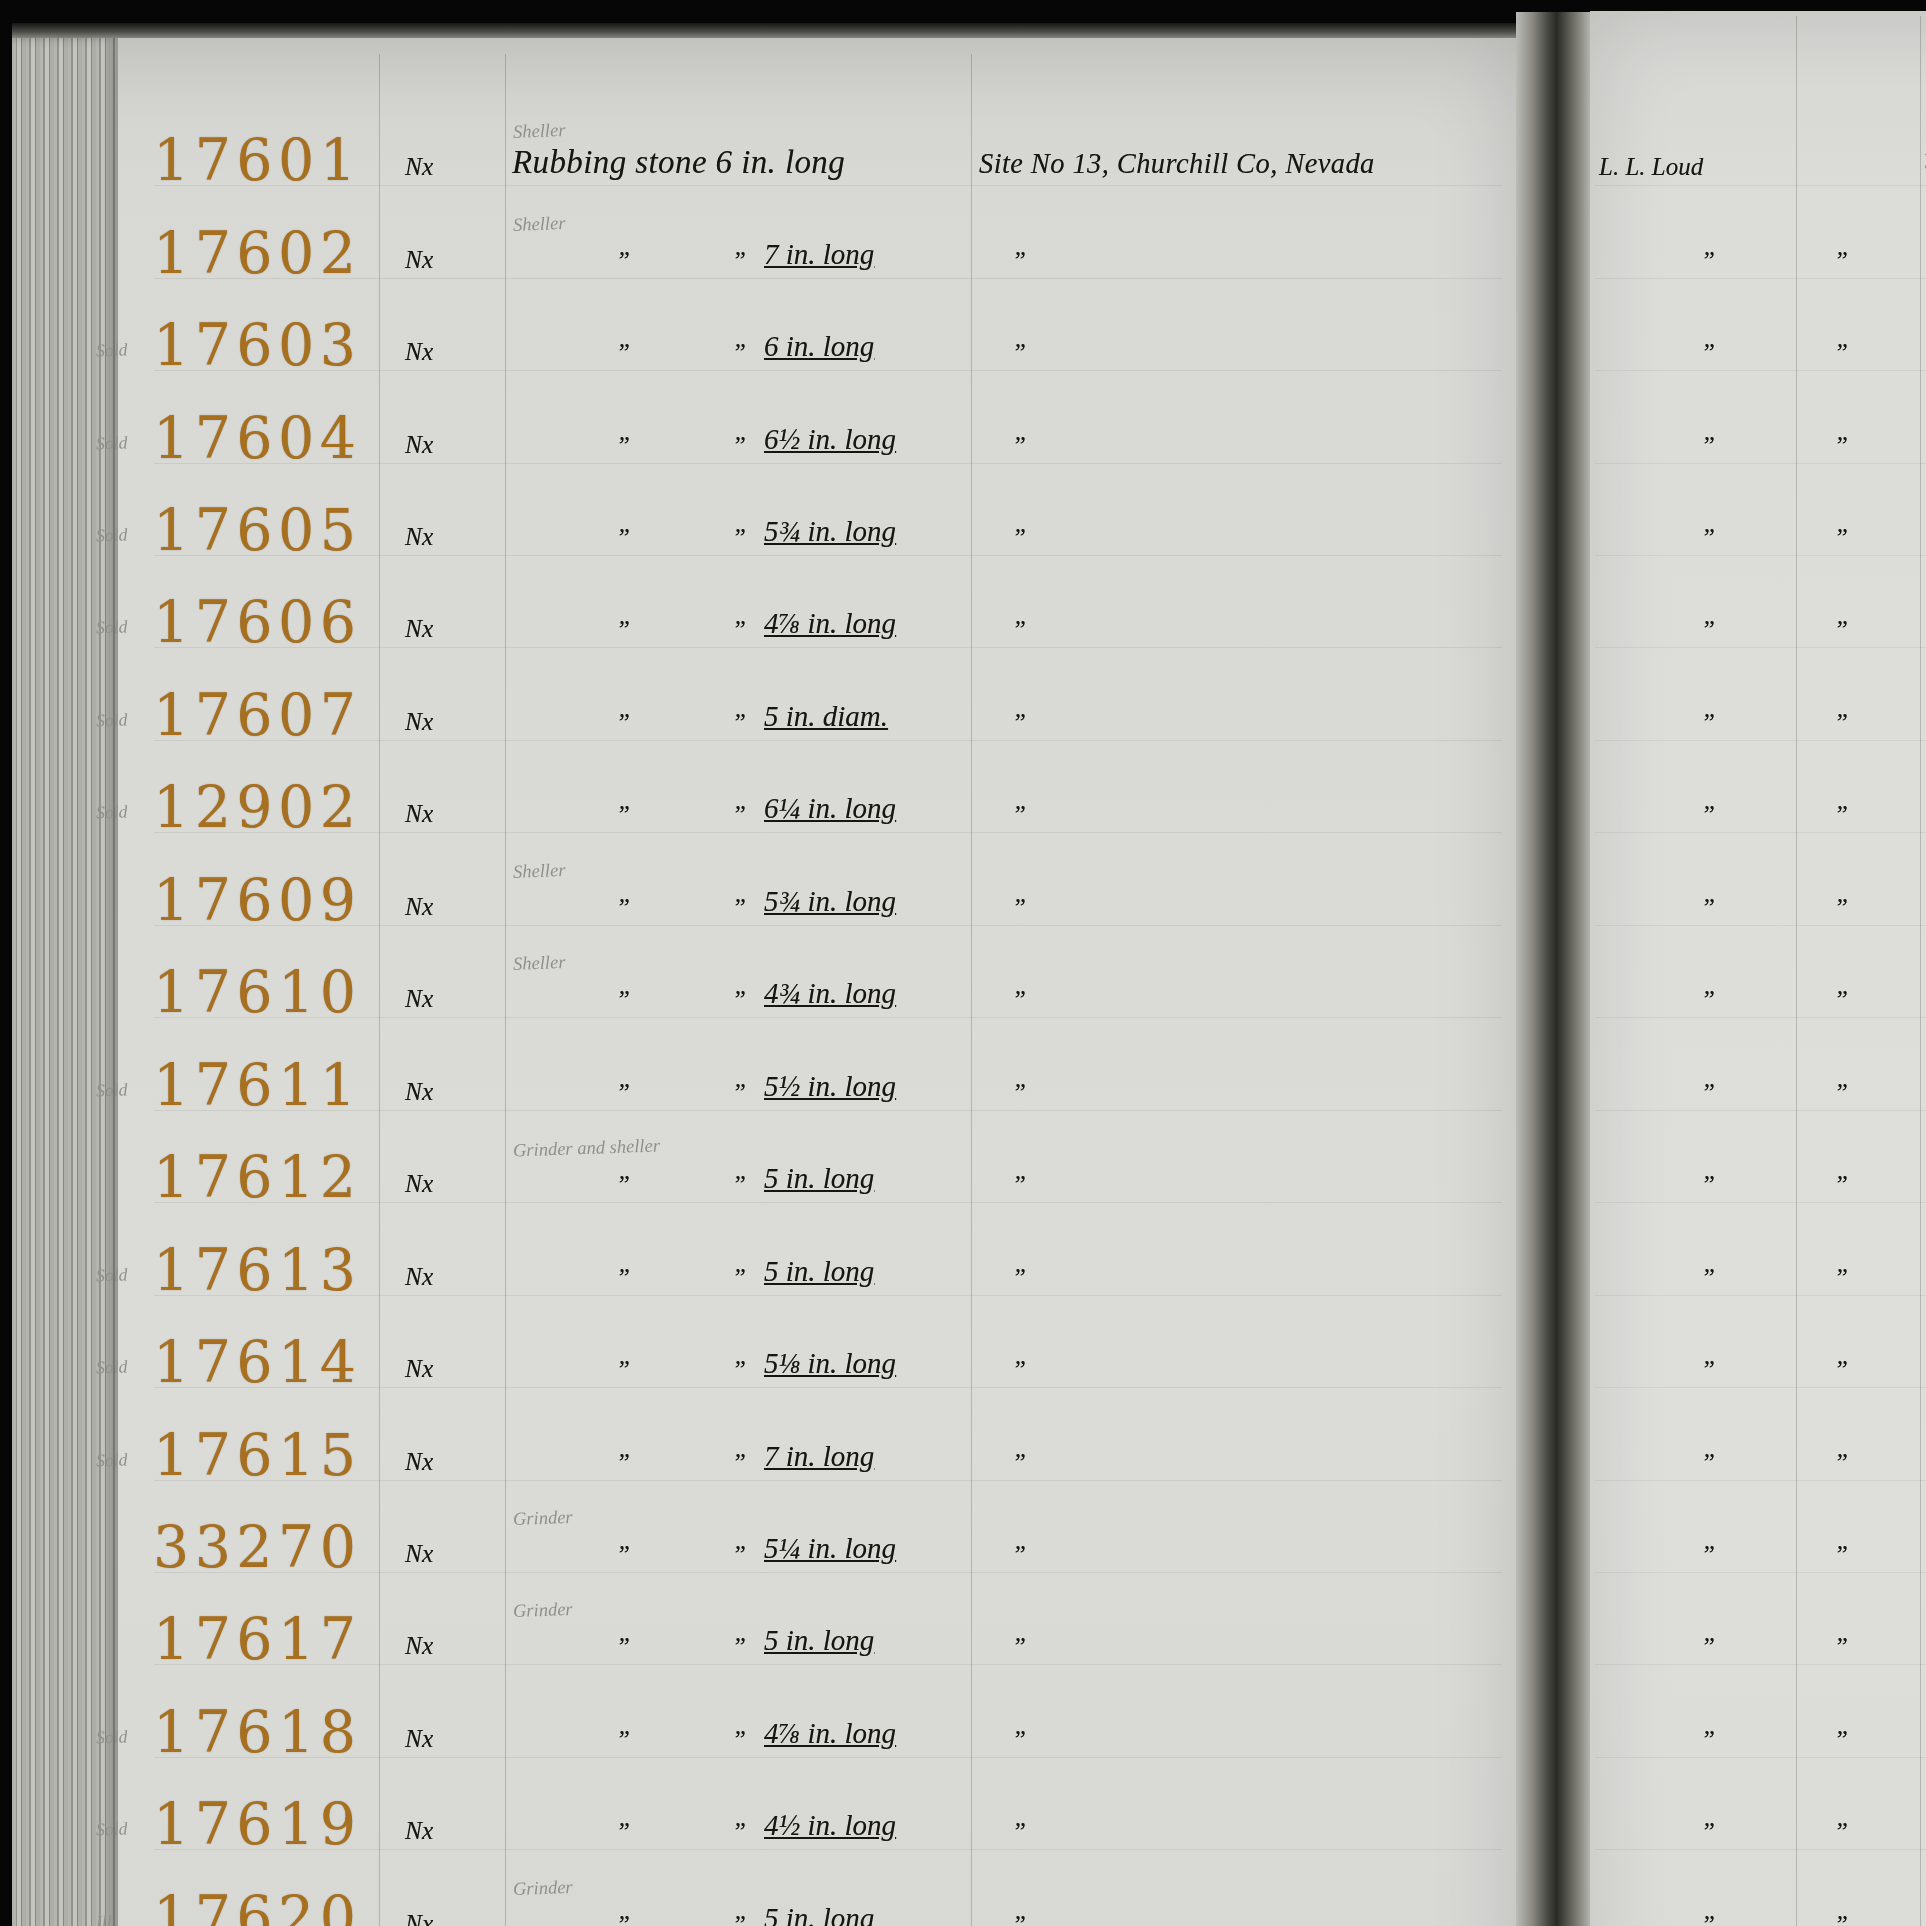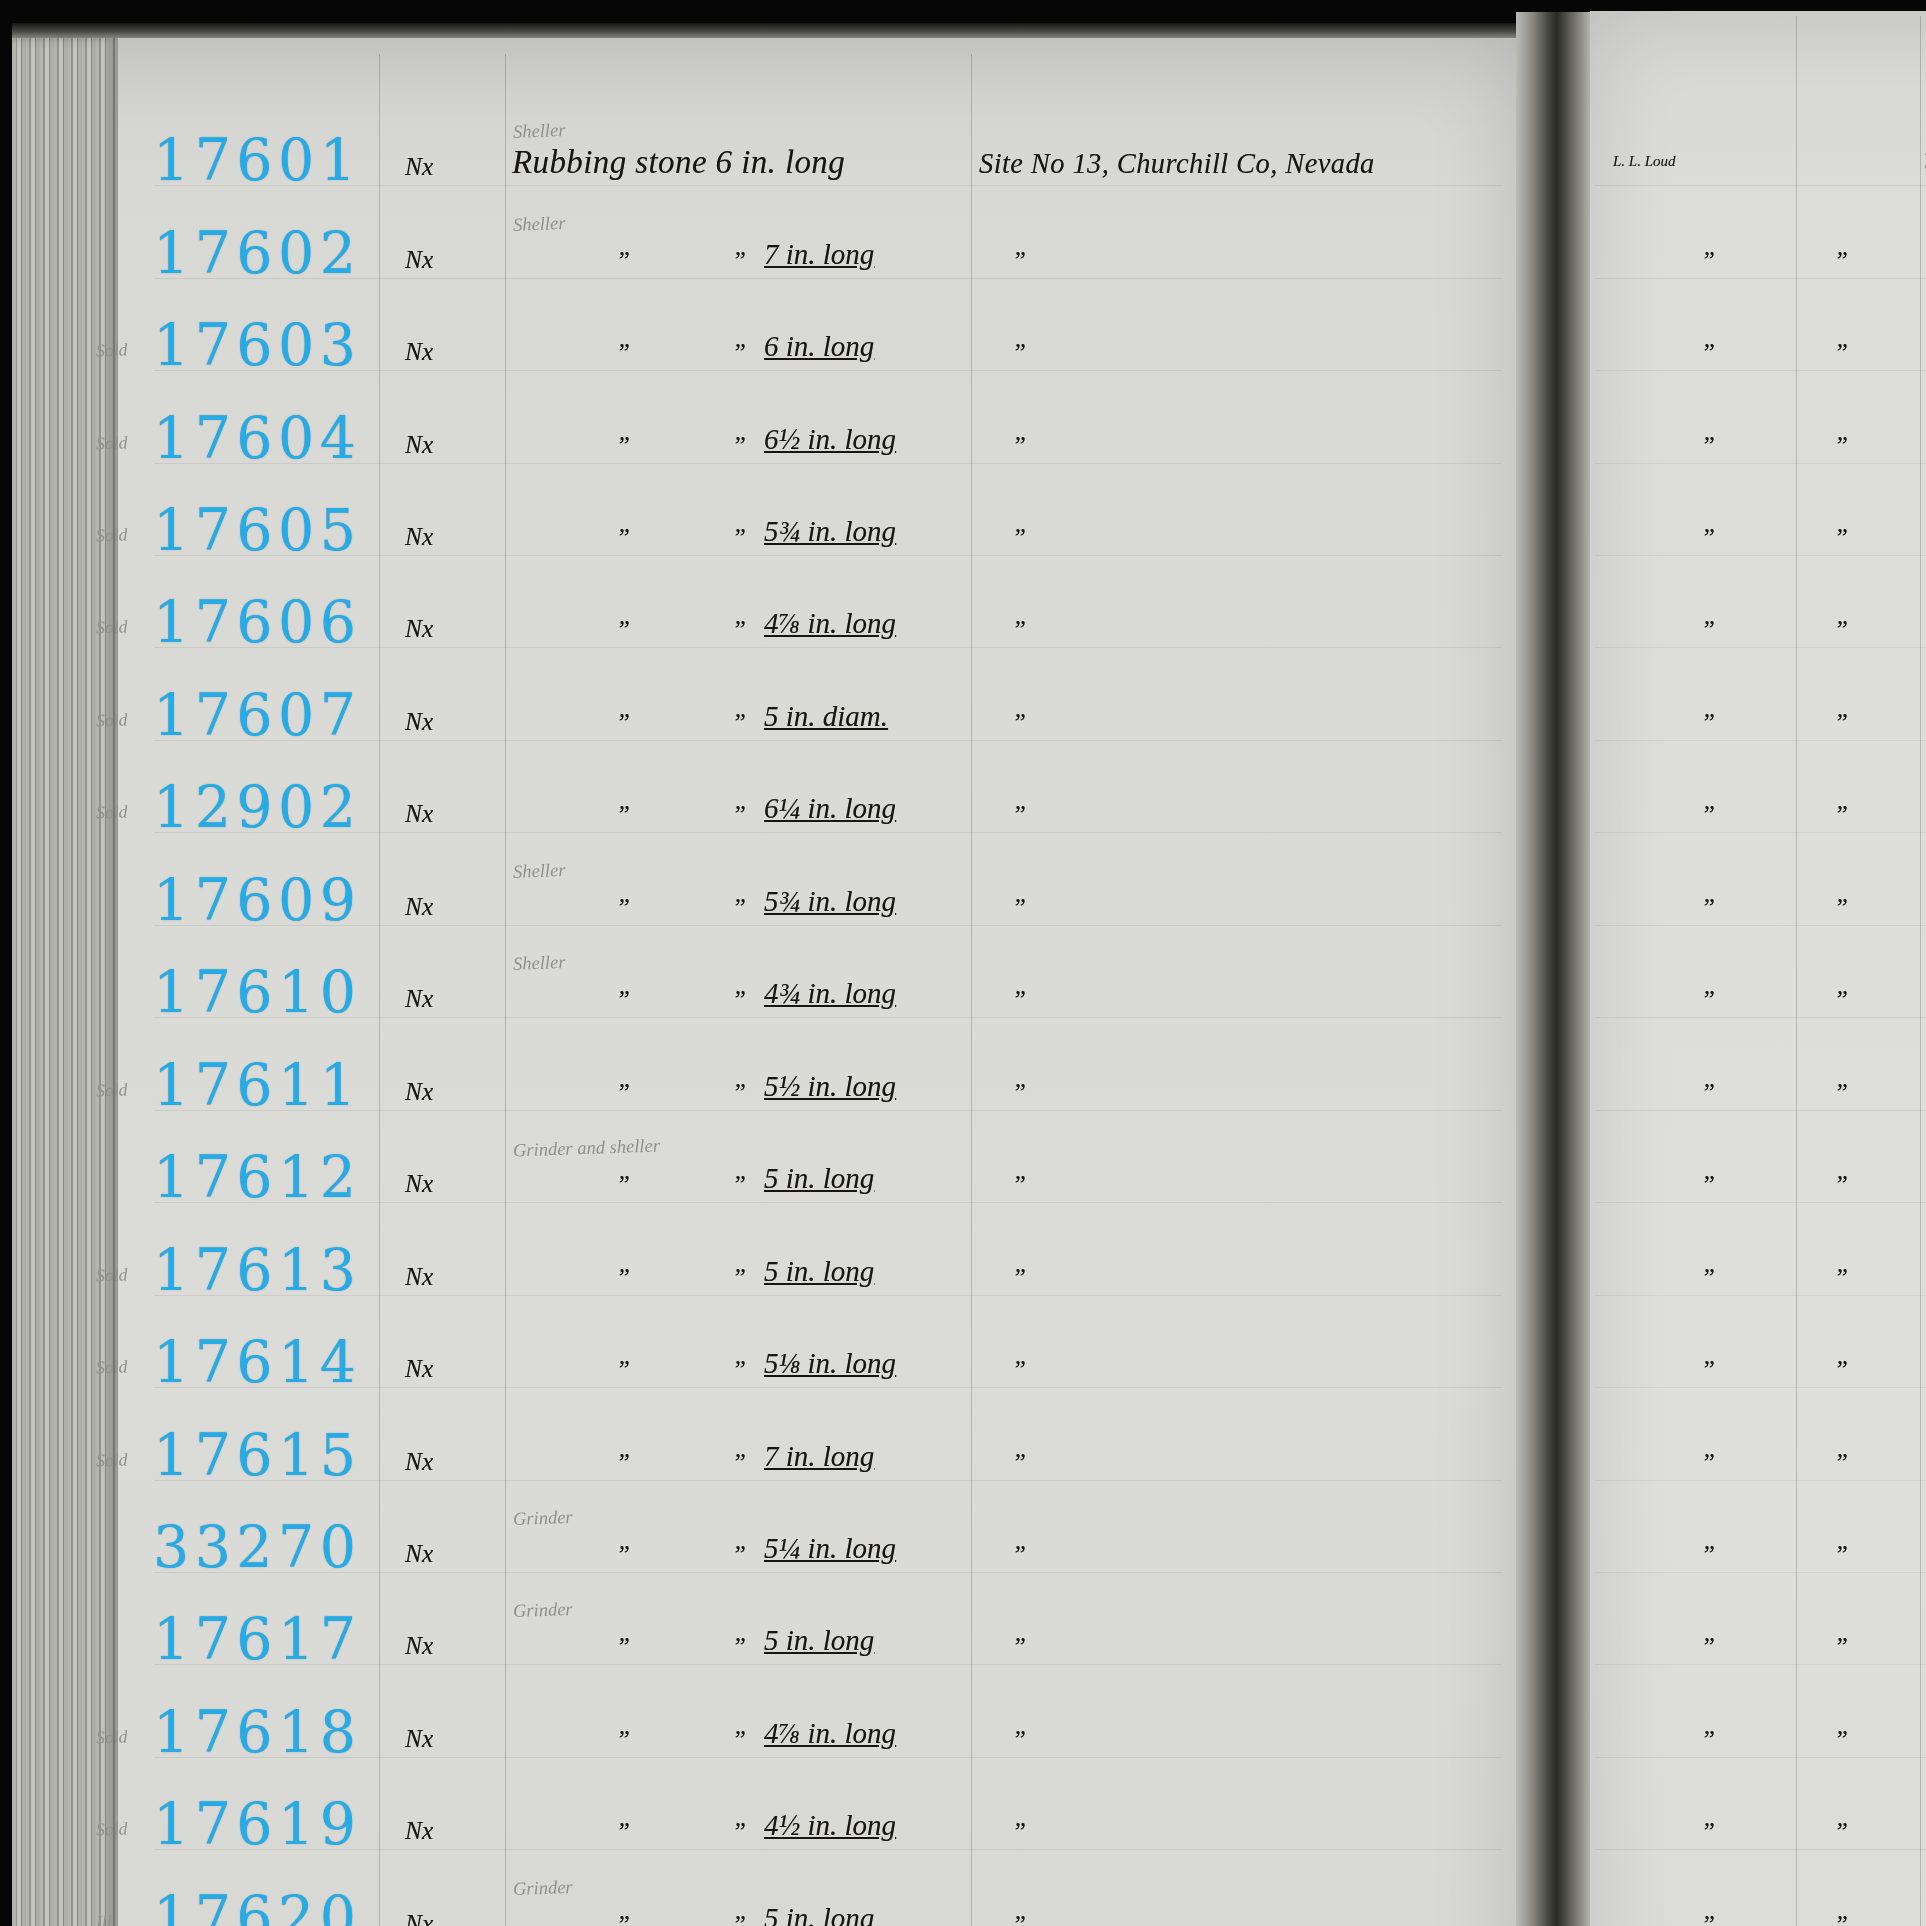--- a/index.html
+++ b/index.html
@@ -36,27 +36,27 @@
   .row::before{content:"";position:absolute;left:154px;top:65px;width:1348px;height:0.8px;background:rgba(115,115,105,.14);}
   .row::after{content:"";position:absolute;left:1595px;top:65px;width:1325px;height:0.8px;background:rgba(115,115,105,.12);}
   .row > span{position:absolute;white-space:nowrap;}
 
   .ink{font-family:"Liberation Serif","DejaVu Serif",serif;font-style:italic;color:#16160f;
        text-shadow:0 0 0.4px rgba(20,20,10,.4);}
   .pencil{font-family:"Liberation Serif","DejaVu Serif",serif;font-style:italic;color:#90908b;}
 
   .margin-note{left:96px;top:35px;font-size:17.7px;transform:rotate(-2deg);}
   .cat-number{left:153px;top:7px;font-family:"DejaVu Serif",serif;font-size:57px;letter-spacing:5.4px;
-              color:#0ea5e9;opacity:.88;text-shadow:0 0 1.5px rgba(75,75,70,.45);}
+              color:#a16207;opacity:.88;text-shadow:0 0 1.5px rgba(75,75,70,.45);}
   .museum{left:405px;top:32px;font-size:25.4px;}
   .pencil-label{left:513px;top:0.8px;font-size:18.5px;transform:rotate(-2deg);}
   .desc-full{left:512px;top:24px;font-size:33px;letter-spacing:0.4px;}
   .desc-meas{left:764px;top:25.4px;font-size:29px;text-decoration:underline;}
   .loc-full{left:979px;top:28px;font-size:28.5px;letter-spacing:0.4px;font-family:Liberation Serif, serif;}
-  .col-full{left:1599px;top:33px;font-size:15px;margin-left:14px;}
+  .col-full{left:1599px;top:33px;font-size:25px;}
   .acc-full{left:1923px;top:28px;font-size:27px;}
   .ditto{font-size:25px;}
   .ditto-d1{left:616px;top:34px;}
   .ditto-d2{left:732px;top:34px;}
   .ditto-loc{left:1012px;top:34px;}
   .ditto-col1{left:1701px;top:34px;}
   .ditto-col2{left:1834px;top:34px;}
 </style>
 </head>
 <body>

